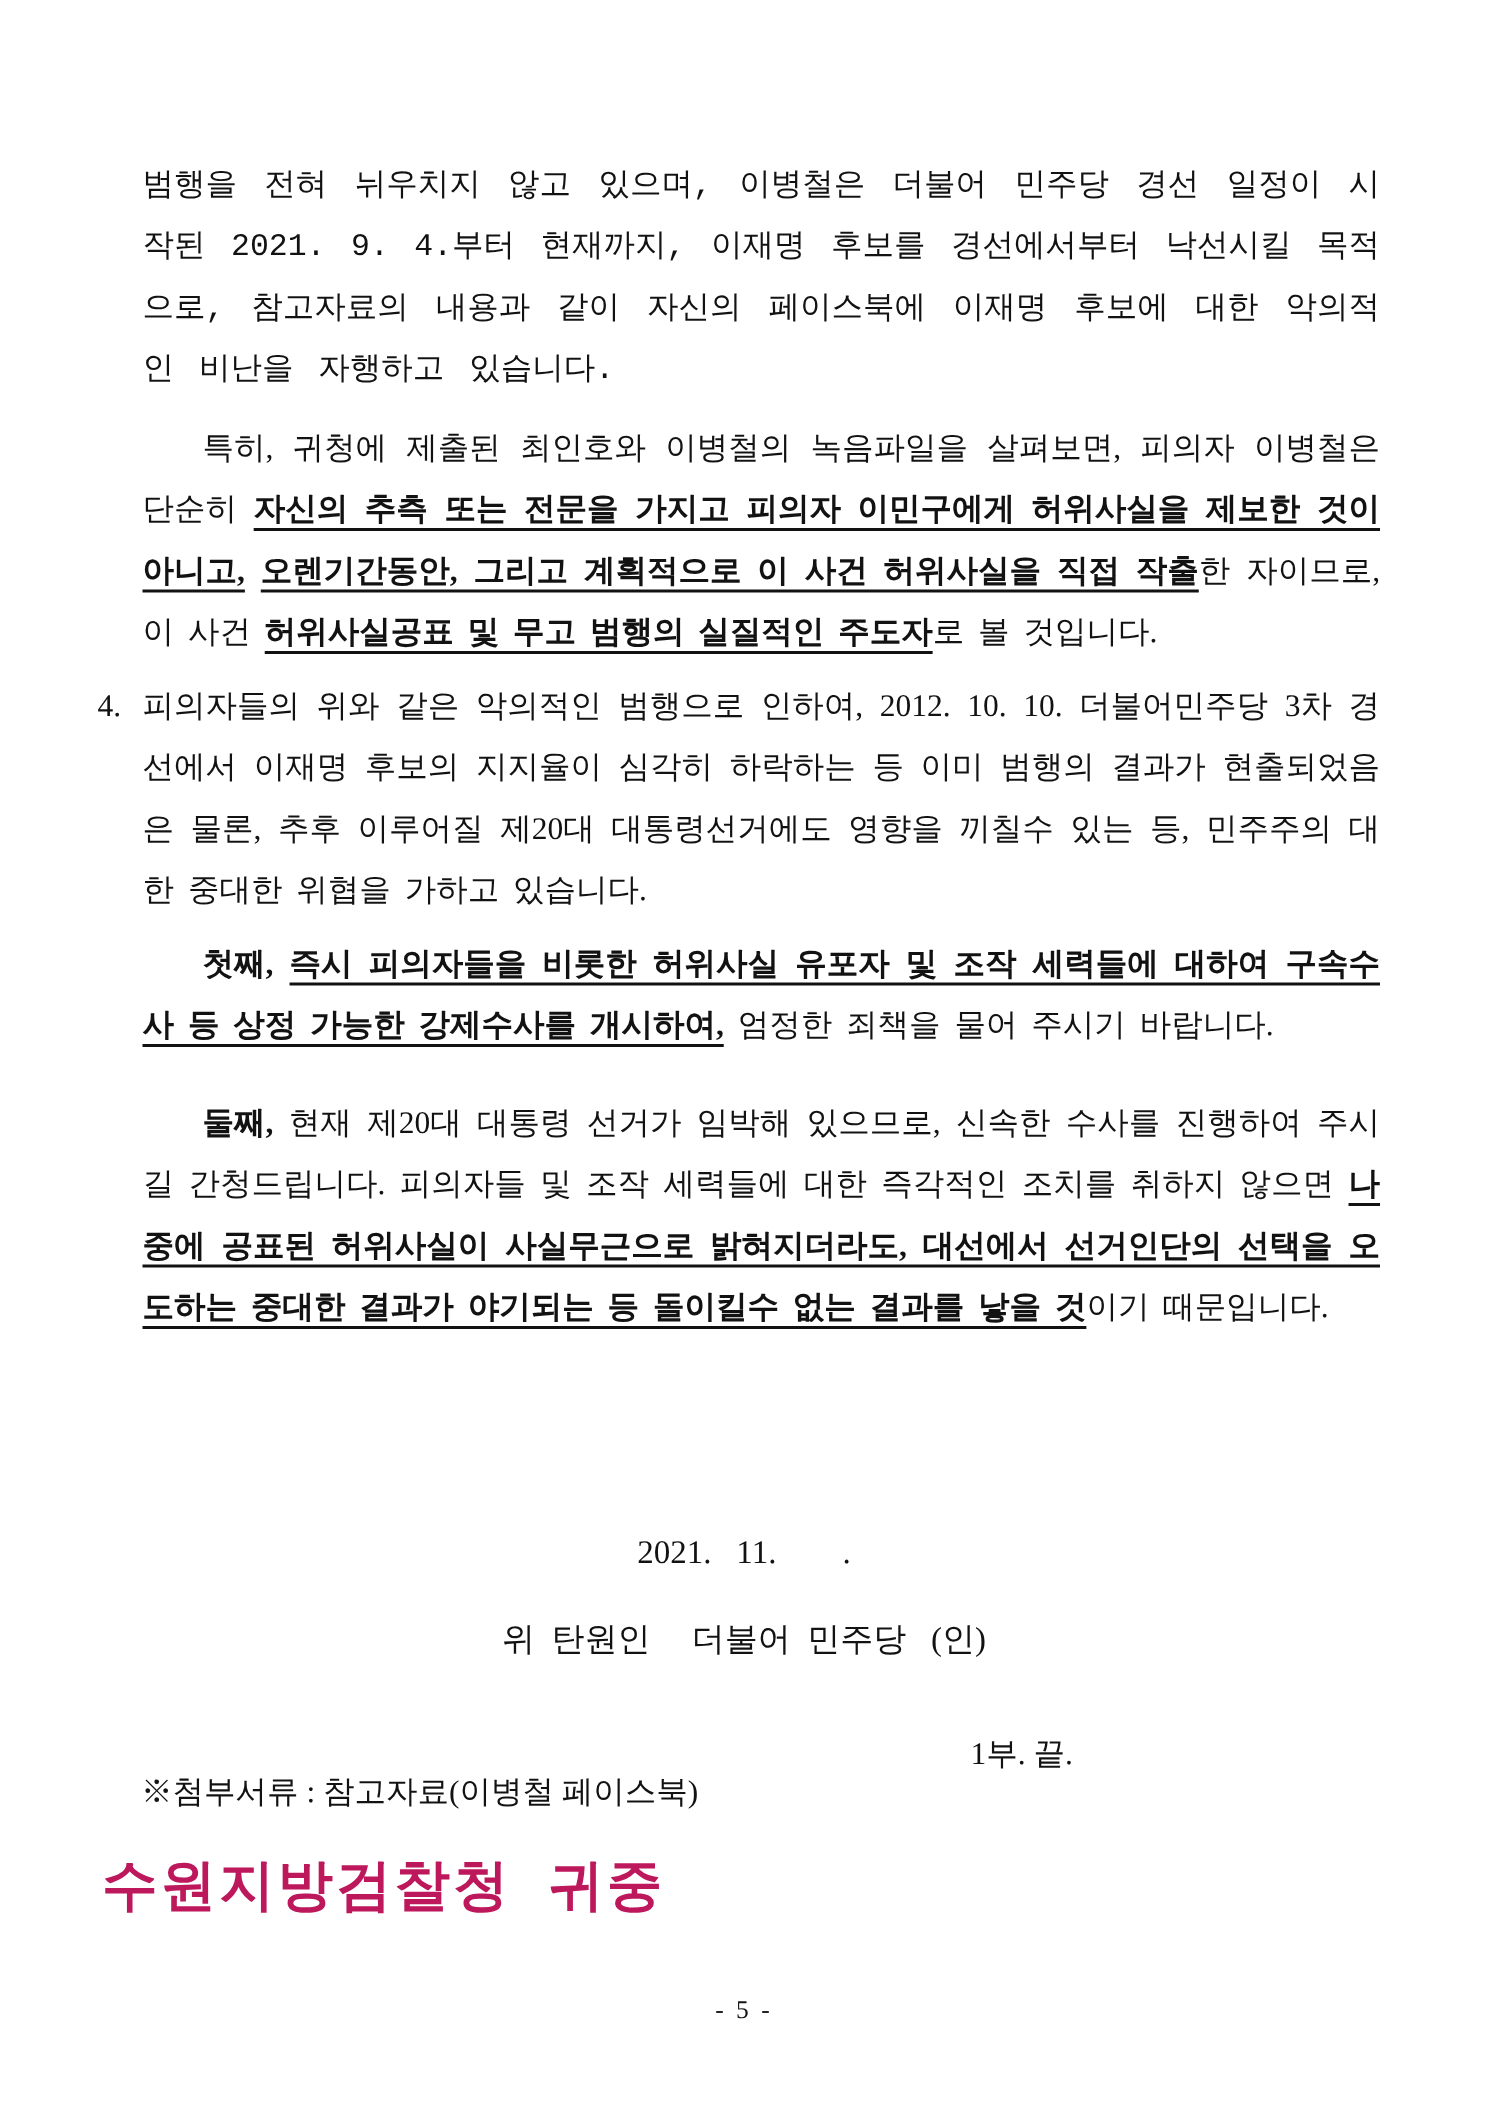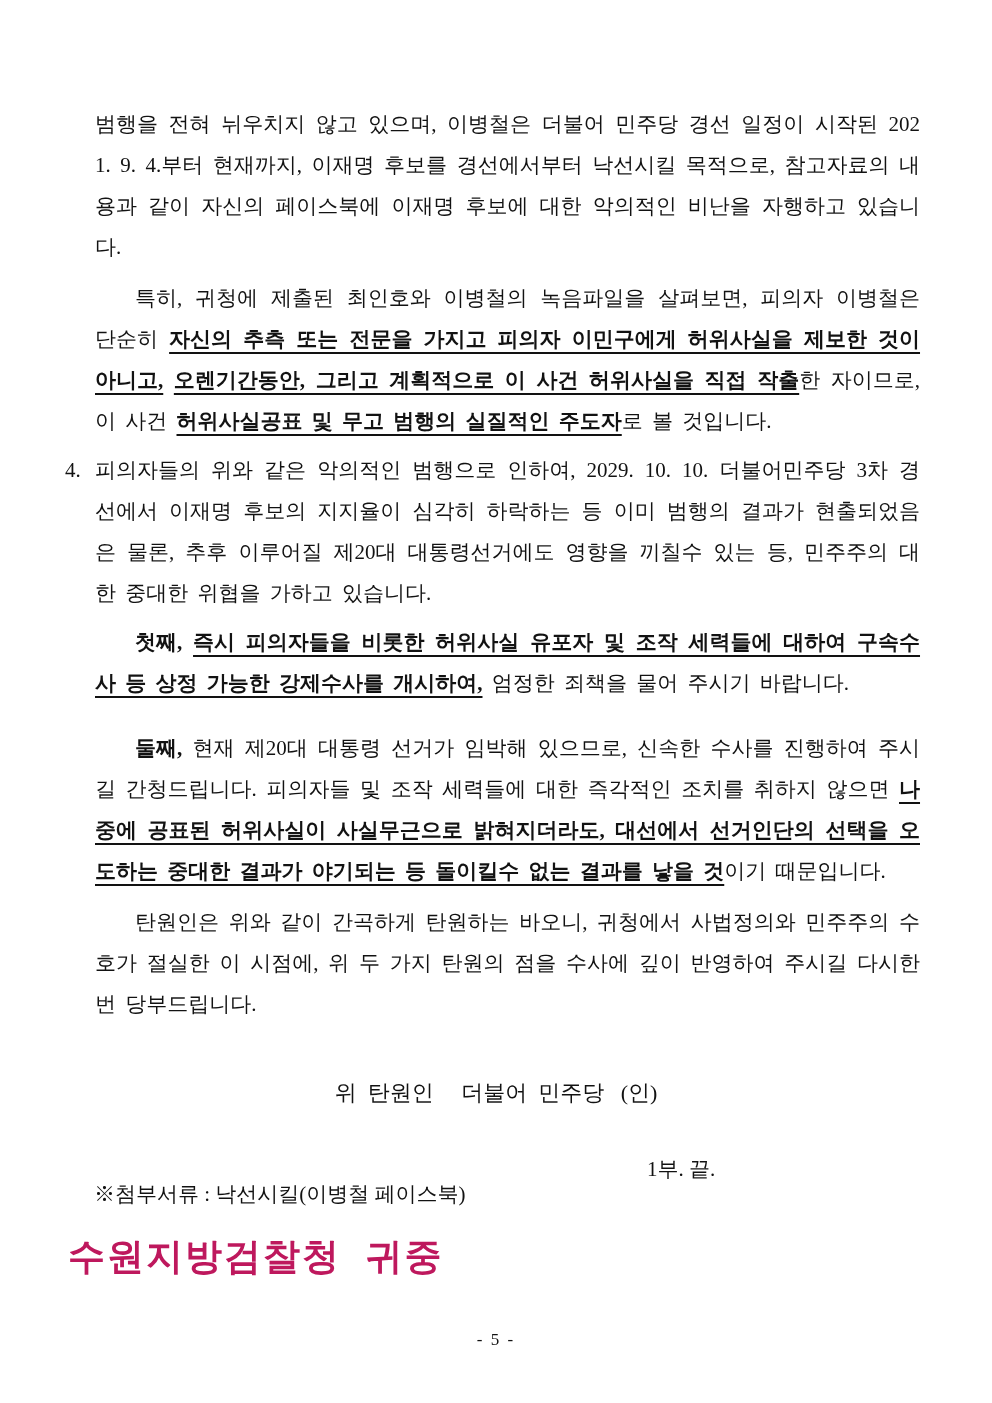--- a/index.html
+++ b/index.html
@@ -21,21 +21,21 @@
     width: 825px;
   }
   .para {
     margin: 0 0 8px 0;
     font-size: 21px;
     line-height: 41px;
     text-align: justify;
     word-spacing: 4px;
     word-break: break-all;
   }
-  .kind-body { margin-bottom: 10px; }
+  .kind-body { margin-bottom: 10px; font-family: Liberation Mono, monospace; }
   .kind-indented { text-indent: 40px; }
   .kind-numbered { text-indent: -30px; }
   .item-number { display: inline-block; width: 30px; text-indent: 0; }
   [data-name="paragraph-item-5"] { margin-bottom: 0; }
   [data-name="paragraph-request-first"] { margin-bottom: 0; }
   [data-name="paragraph-request-second"] { margin-bottom: 10px; margin-top: 24px; }
   [data-name="paragraph-closing"] { margin-bottom: 0; }
   .seg-normal { font-weight: 400; }
   .seg-bold { font-weight: 700; }
   .seg-bold-underline {
@@ -90,31 +90,31 @@
   }
 </style>
 </head>
 <body>
 
 <div class="page" data-name="petition-page">
 
   <div class="doc-body" data-name="document-body">
       <p class="para kind-body" data-name="paragraph-p1"><span class="seg-normal" data-name="text-segment">범행을 전혀 뉘우치지 않고 있으며, 이병철은 더불어 민주당 경선 일정이 시작된 2021. 9. 4.부터 현재까지, 이재명 후보를 경선에서부터 낙선시킬 목적으로, 참고자료의 내용과 같이 자신의 페이스북에 이재명 후보에 대한 악의적인 비난을 자행하고 있습니다.</span></p>
       <p class="para kind-indented" data-name="paragraph-p2"><span class="seg-normal" data-name="text-segment">특히, 귀청에 제출된 최인호와 이병철의 녹음파일을 살펴보면, 피의자 이병철은 단순히 </span><span class="seg-bold-underline" data-name="text-segment">자신의 추측 또는 전문을 가지고 피의자 이민구에게 허위사실을 제보한 것이 아니고,</span><span class="seg-normal" data-name="text-segment"> </span><span class="seg-bold-underline" data-name="text-segment">오렌기간동안, 그리고 계획적으로 이 사건 허위사실을 직접 작출</span><span class="seg-normal" data-name="text-segment">한 자이므로, 이 사건 </span><span class="seg-bold-underline" data-name="text-segment">허위사실공표 및 무고 범행의 실질적인 주도자</span><span class="seg-normal" data-name="text-segment">로 볼 것입니다.</span></p>
-      <p class="para kind-numbered" data-name="paragraph-item-4"><span class="item-number" data-name="list-number">4.</span><span class="seg-normal" data-name="text-segment">피의자들의 위와 같은 악의적인 범행으로 인하여, 2029. 10. 10. 더불어민주당 3차 경선에서 이재명 후보의 지지율이 심각히 하락하는 등 이미 범행의 결과가 현출되었음은 물론, 추후 이루어질 제20대 대통령선거에도 영향을 끼칠수 있는 등, 민주주의 대한 중대한 위협을 가하고 있습니다.</span></p>
+      <p class="para kind-numbered" data-name="paragraph-item-4"><span class="item-number" data-name="list-number">4.</span><span class="seg-normal" data-name="text-segment">피의자들의 위와 같은 악의적인 범행으로 인하여, 2012. 10. 10. 더불어민주당 3차 경선에서 이재명 후보의 지지율이 심각히 하락하는 등 이미 범행의 결과가 현출되었음은 물론, 추후 이루어질 제20대 대통령선거에도 영향을 끼칠수 있는 등, 민주주의 대한 중대한 위협을 가하고 있습니다.</span></p>
       <p class="para kind-indented" data-name="paragraph-request-first"><span class="seg-bold" data-name="text-segment">첫째, </span><span class="seg-bold-underline" data-name="text-segment">즉시 피의자들을 비롯한 허위사실 유포자 및 조작 세력들에 대하여 구속수사 등 상정 가능한 강제수사를 개시하여,</span><span class="seg-normal" data-name="text-segment"> 엄정한 죄책을 물어 주시기 바랍니다.</span></p>
       <p class="para kind-indented" data-name="paragraph-request-second"><span class="seg-bold" data-name="text-segment">둘째, </span><span class="seg-normal" data-name="text-segment">현재 제20대 대통령 선거가 임박해 있으므로, 신속한 수사를 진행하여 주시길 간청드립니다. 피의자들 및 조작 세력들에 대한 즉각적인 조치를 취하지 않으면 </span><span class="seg-bold-underline" data-name="text-segment">나중에 공표된 허위사실이 사실무근으로 밝혀지더라도, 대선에서 선거인단의 선택을 오도하는 중대한 결과가 야기되는 등 돌이킬수 없는 결과를 낳을 것</span><span class="seg-normal" data-name="text-segment">이기 때문입니다.</span></p>
-      <p class="para kind-indented" data-name="paragraph-closing"><span class="seg-normal" data-name="text-segment">탄원인은 위와 같이 간곡하게 탄원하는 바오니, 귀청에서 사법정의와 민주주의 수호가 절실한 이 시점에, 위 두 가지 탄원의 점을 수사에 깊이 반영하여 주시길 다시한번 당부드립니다.</span></p>
     </div>
 
+  <div class="date-line" data-name="date-line">2021.   11.        .</div>
 
   <div class="signature-line" data-name="signature-line">위  탄원인     더불어  민주당   (인)</div>
 
   <div class="attachment-line" data-name="attachment-line">
-    <span data-name="attachment-label">※첨부서류 : 낙선시킬(이병철 페이스북)</span>
+    <span data-name="attachment-label">※첨부서류 : 참고자료(이병철 페이스북)</span>
     <span class="attachment-copies" data-name="attachment-copies">1부. 끝.</span>
   </div>
 
   <h1 class="recipient" data-name="recipient-title">수원지방검찰청  귀중</h1>
 
   <div class="page-number" data-name="page-number">- 5 -</div>
 
 </div>
 
 </body></html>

